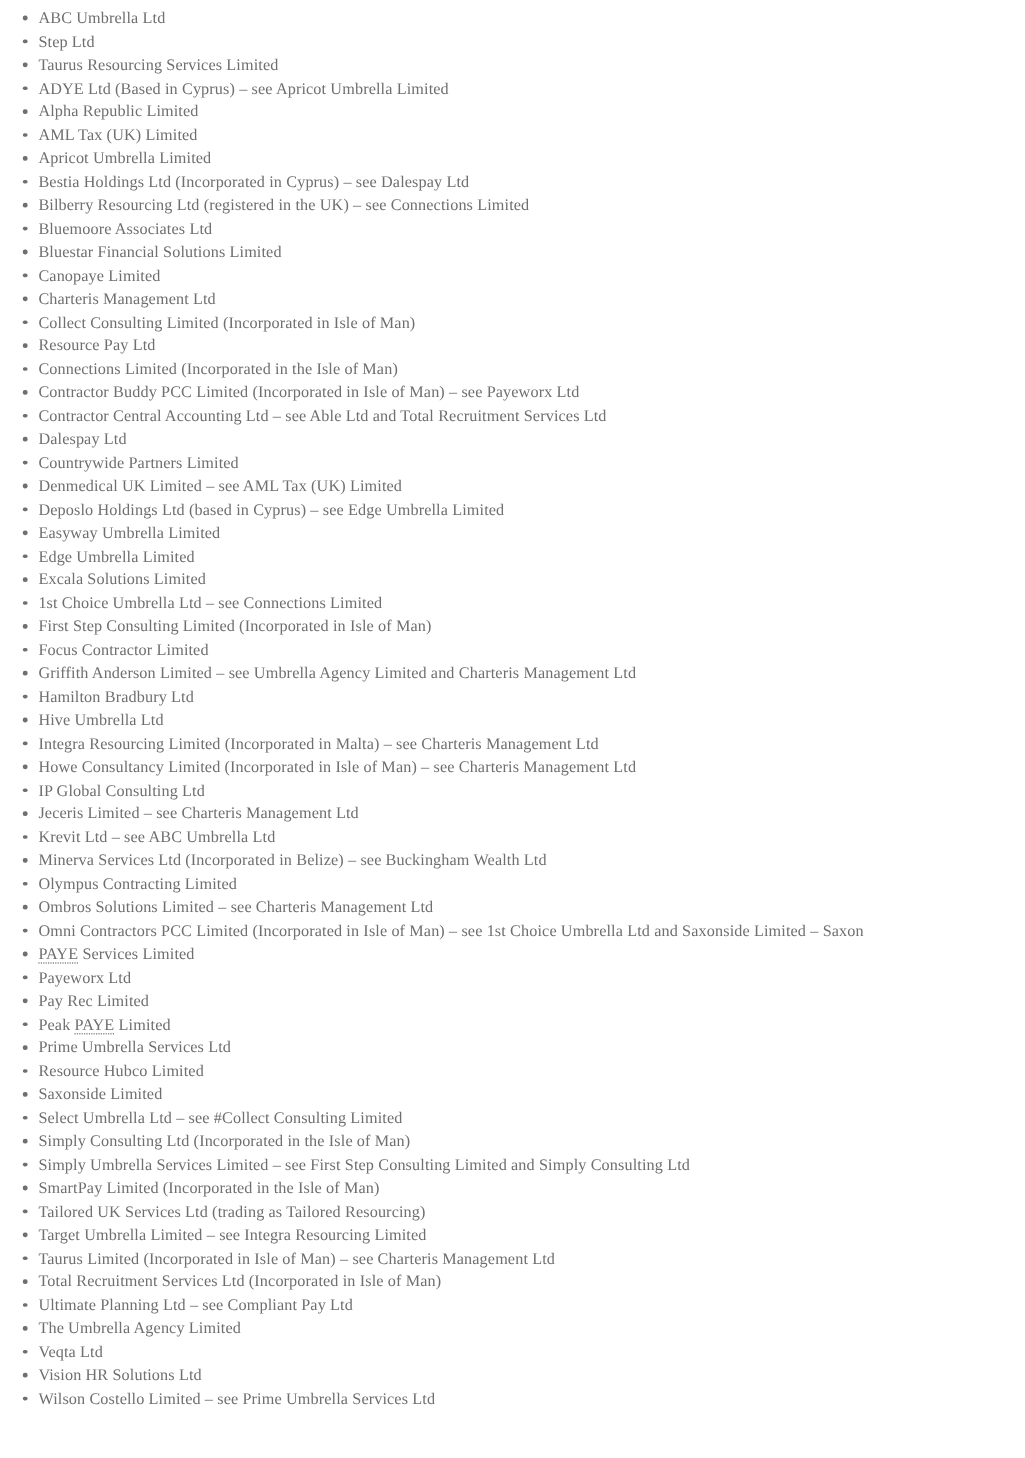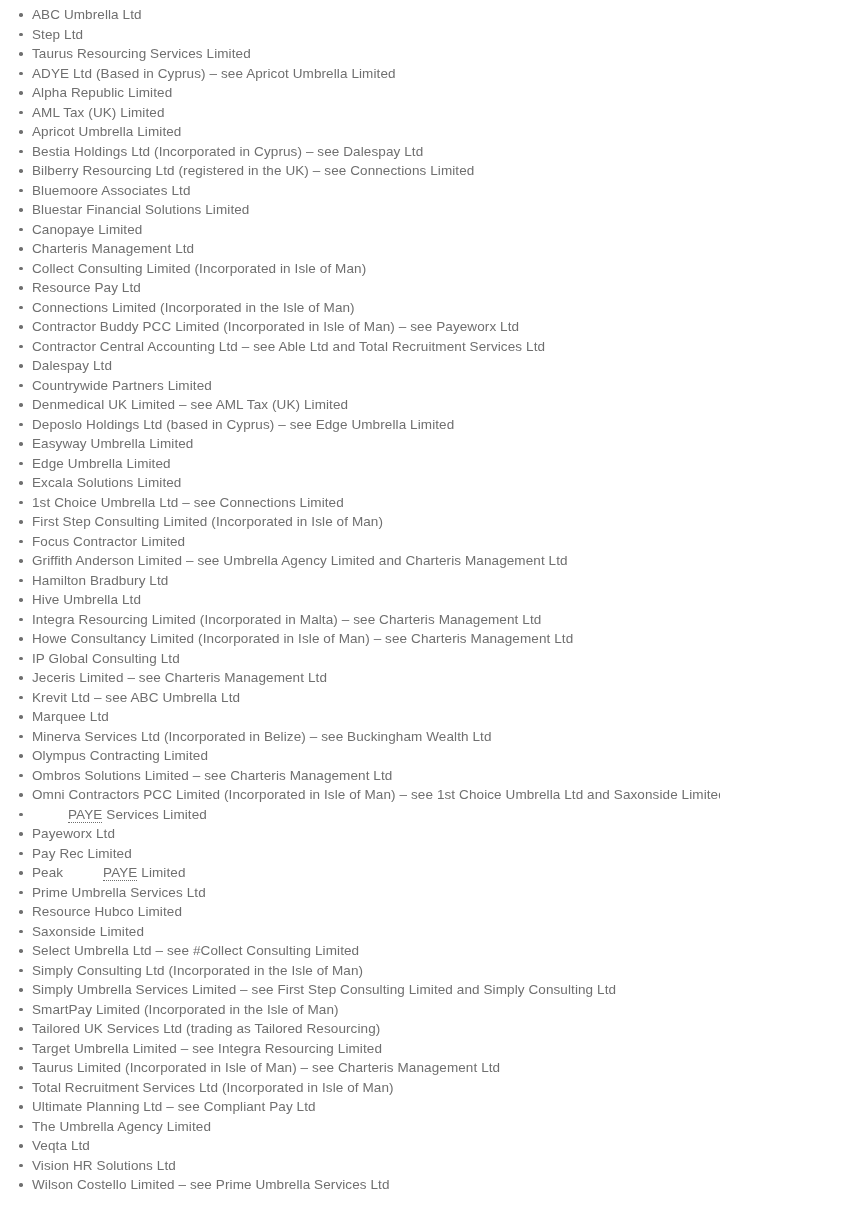--- a/index.html
+++ b/index.html
@@ -11,21 +11,21 @@
     padding:0;
     background:var(--bg-color);
     width:854px;
   }
   .page{
     width:720px;
     height:1215px;
     overflow:hidden;
     box-sizing:border-box;
     padding-top:5px;
-    font-family:Liberation Sans, sans-serif;
+    font-family:Liberation Serif, serif;
   }
   ul.company-list{
     margin:0;
     padding:0;
     list-style:none;
   }
   ul.company-list li{
     position:relative;
     padding-left:32px;
     height:19.5px;
@@ -41,21 +41,20 @@
     left:19px;
     top:8px;
     width:3.5px;
     height:3.5px;
     border-radius:50%;
     background:var(--text-color);
   }
   .abbr{
     border-bottom:1px dotted var(--text-color);
     padding-bottom:0px;
-    margin-left:36px;
   }
 </style>
 </head>
 <body>
 
 <div class="page">
   <ul class="company-list">
       <li>ABC Umbrella Ltd</li>
       <li>Step Ltd</li>
       <li>Taurus Resourcing Services Limited</li>
@@ -85,21 +84,20 @@
       <li>First Step Consulting Limited (Incorporated in Isle of Man)</li>
       <li>Focus Contractor Limited</li>
       <li>Griffith Anderson Limited – see Umbrella Agency Limited and Charteris Management Ltd</li>
       <li>Hamilton Bradbury Ltd</li>
       <li>Hive Umbrella Ltd</li>
       <li>Integra Resourcing Limited (Incorporated in Malta) – see Charteris Management Ltd</li>
       <li>Howe Consultancy Limited (Incorporated in Isle of Man) – see Charteris Management Ltd</li>
       <li>IP Global Consulting Ltd</li>
       <li>Jeceris Limited – see Charteris Management Ltd</li>
       <li>Krevit Ltd – see ABC Umbrella Ltd</li>
-      <li>Marquee Ltd</li>
       <li>Minerva Services Ltd (Incorporated in Belize) – see Buckingham Wealth Ltd</li>
       <li>Olympus Contracting Limited</li>
       <li>Ombros Solutions Limited – see Charteris Management Ltd</li>
       <li>Omni Contractors PCC Limited (Incorporated in Isle of Man) – see 1st Choice Umbrella Ltd and Saxonside Limited – Saxonside Share Growth</li>
       <li><span class="abbr">PAYE</span> Services Limited</li>
       <li>Payeworx Ltd</li>
       <li>Pay Rec Limited</li>
       <li>Peak <span class="abbr">PAYE</span> Limited</li>
       <li>Prime Umbrella Services Ltd</li>
       <li>Resource Hubco Limited</li>

